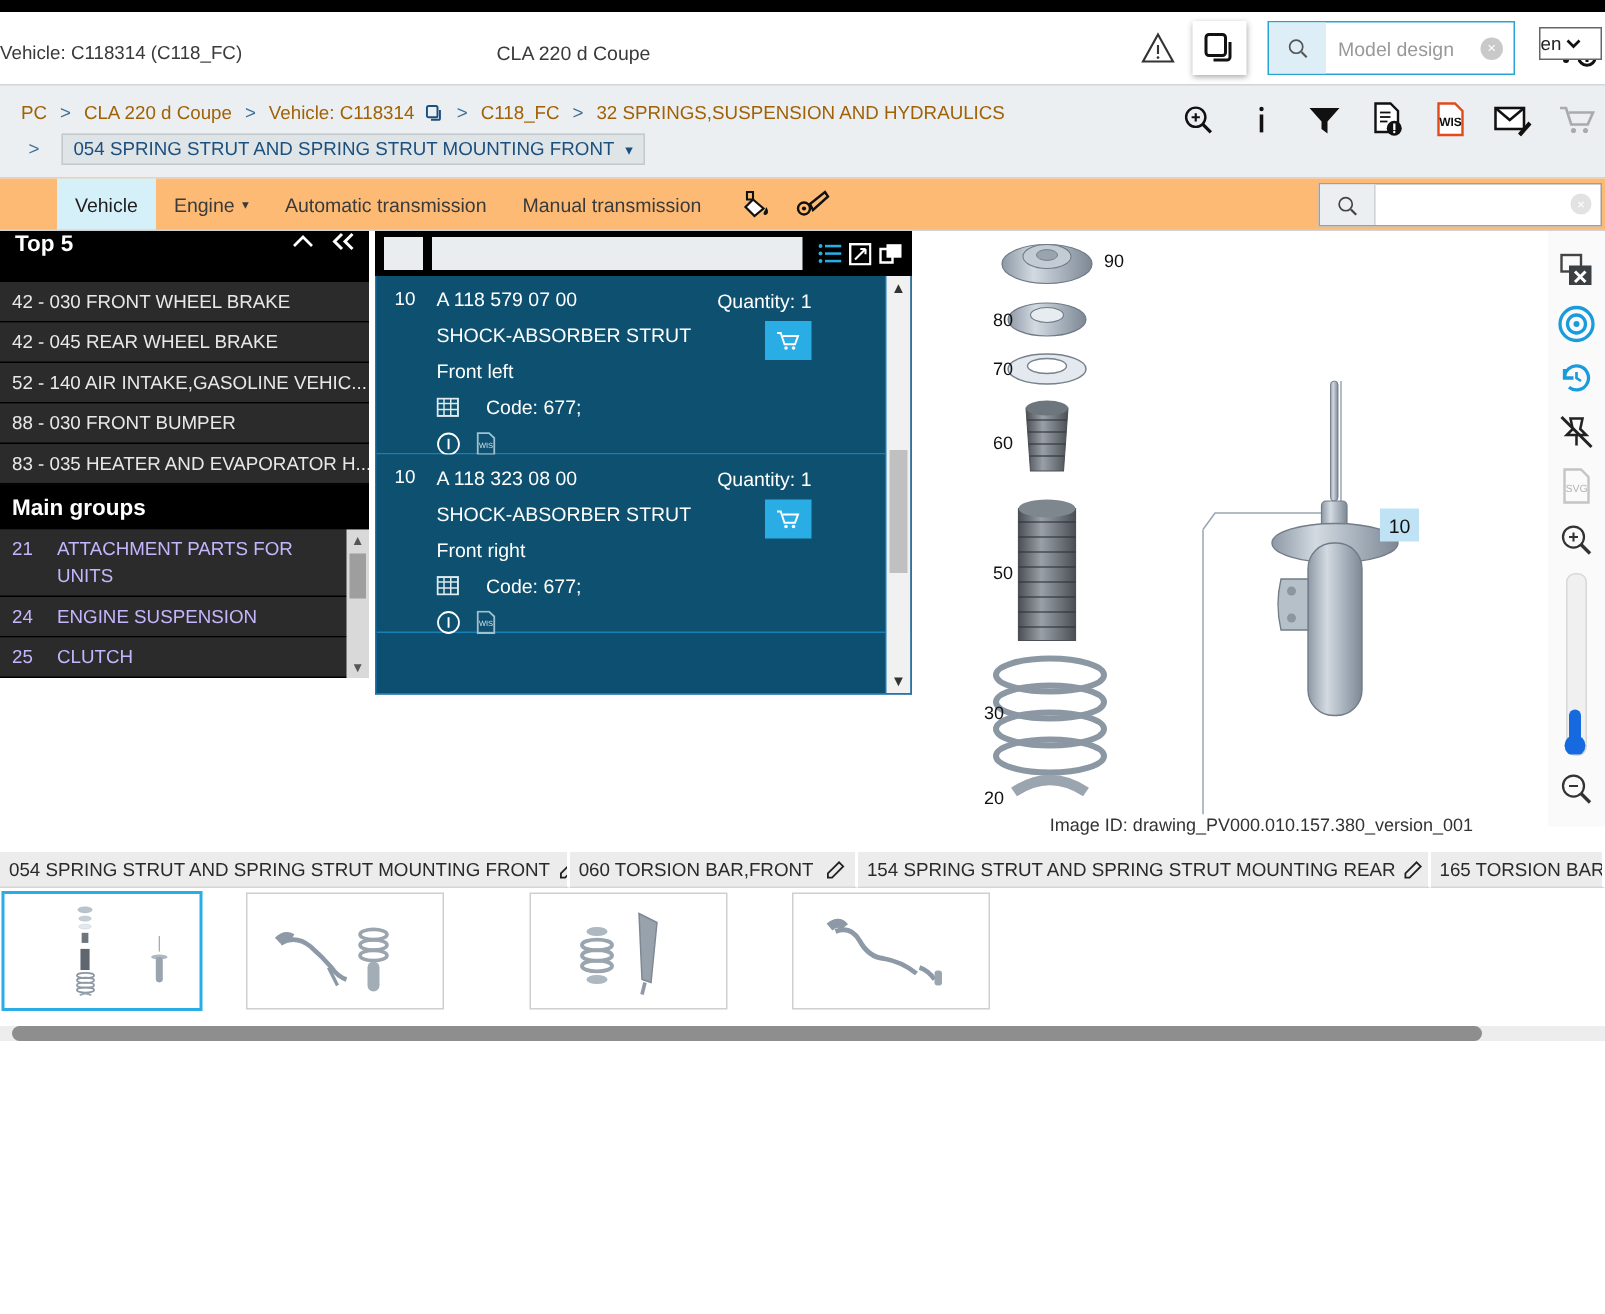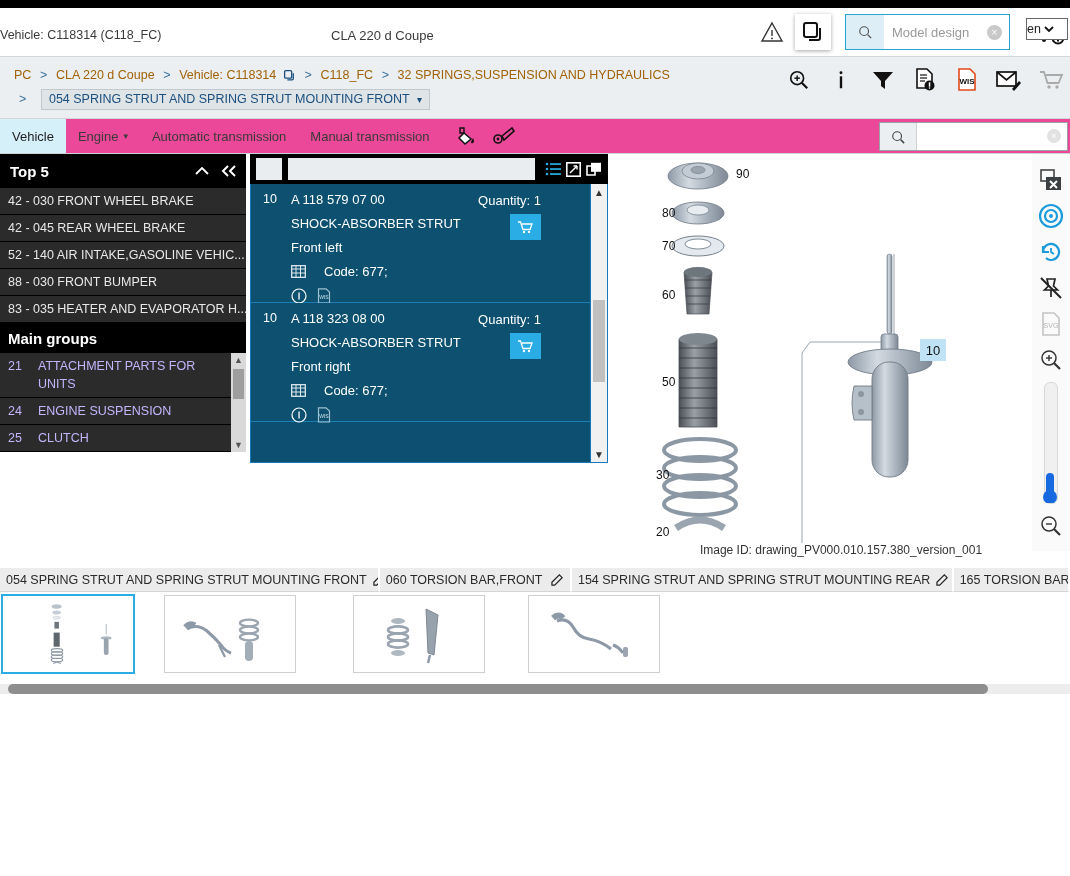--- a/index.html
+++ b/index.html
@@ -58,22 +58,23 @@
   .crumb-sel{
     display:inline-block;background:#dfe4e7;border:1px solid #c2c9cd;
     padding:2px 7px 3px 7px;margin-left:6px;color:#1b4f7e;font-size:12.5px;
   }
   .crumb-row2{margin-top:3px;padding-left:14px;}
   .cb-tools{position:absolute;right:6px;top:9px;display:flex;align-items:center;gap:16px;}
   .cb-tools .ti{width:26px;height:28px;display:flex;align-items:center;justify-content:center;}
 
   
   .tabbar{
-    height:34px;background:#ec4899;border-bottom:1px solid #cfd3d6;display:flex;align-items:stretch;
+    height:34px;background:#fdba74;border-bottom:1px solid #cfd3d6;display:flex;align-items:stretch;
     position:relative;
+    padding-left:38px;
   }
   .tab{
     display:flex;align-items:center;padding:0 12px;font-size:13px;color:#3a3a3a;cursor:default;
   }
   .tab.active{background:#d6f0fa;color:#1d1d1d;}
   .tab .caret{margin-left:5px;font-size:9px;}
   .tabicos{display:flex;align-items:center;gap:12px;margin-left:14px;}
   .tab-search{
     position:absolute;right:2px;top:3px;display:flex;align-items:center;
     border:1px solid #9aa0a4;background:#fff;height:27px;
@@ -81,21 +82,21 @@
   .tab-search .mag{width:36px;height:27px;background:#eceff1;border-right:1px solid #cfd3d6;display:flex;align-items:center;justify-content:center;}
   .tab-search .inp{width:150px;height:27px;position:relative;}
   .tab-search .clr{position:absolute;right:6px;top:6px;width:14px;height:14px;border-radius:50%;background:#e2e2e2;color:#fff;font-size:9px;line-height:14px;text-align:center;}
 
   
   .work{position:relative;height:389px;background:#fff;}
 
   
   .sidebar{position:absolute;left:0;top:0;width:246px;background:#000;}
   .sb-head{
-    height:34px;background:#000;color:#fff;display:flex;align-items:center;
+    height:34px;background:#000;color:#fff;display:flex;align-items:flex-start;
     padding:0 8px 0 10px;font-weight:bold;font-size:15px;justify-content:space-between;gap:25px;
   }
   .sb-head .ctrls{display:flex;align-items:center;gap:10px;color:#fff;}
   .sb-item{
     height:26px;display:flex;align-items:center;padding-left:8px;color:#e8e8e8;
     font-size:12.5px;background:#2b2b2b;border-bottom:1px solid #000;white-space:nowrap;overflow:hidden;
   }
   .sb-sub{
     height:30px;background:#000;color:#fff;display:flex;align-items:center;
     padding-left:8px;font-weight:bold;font-size:15px;

